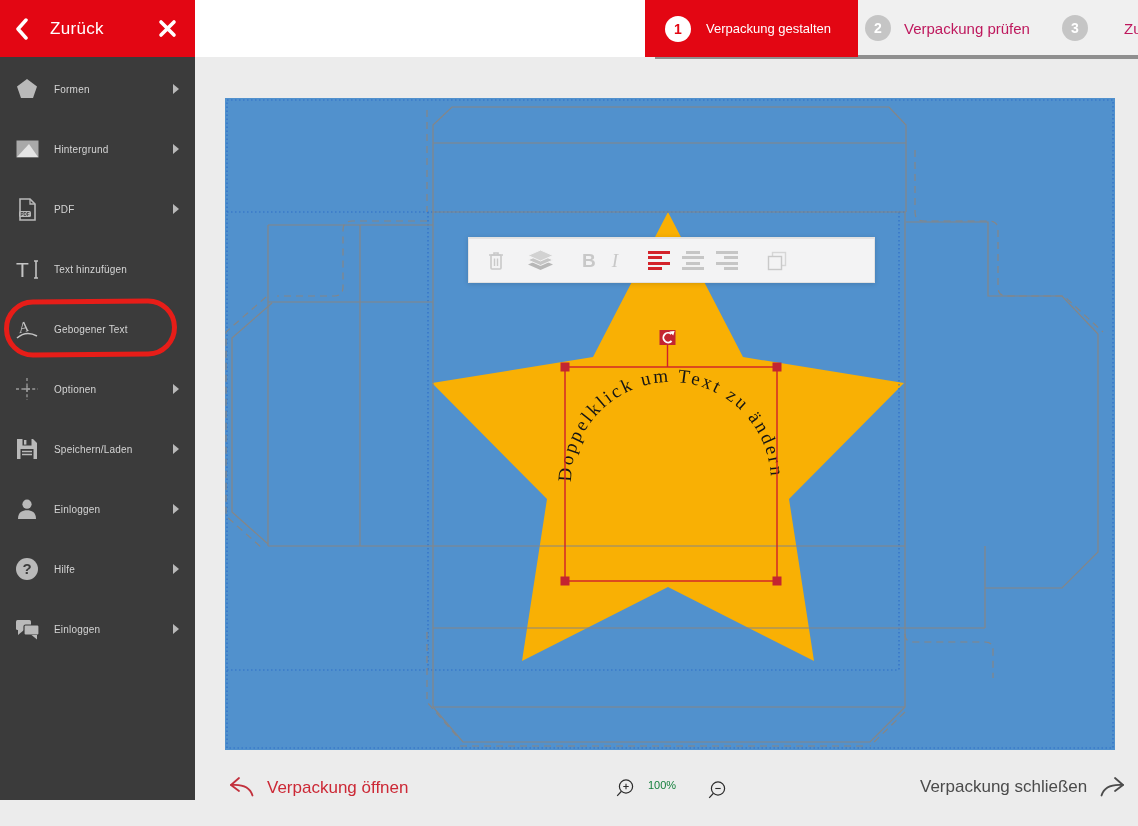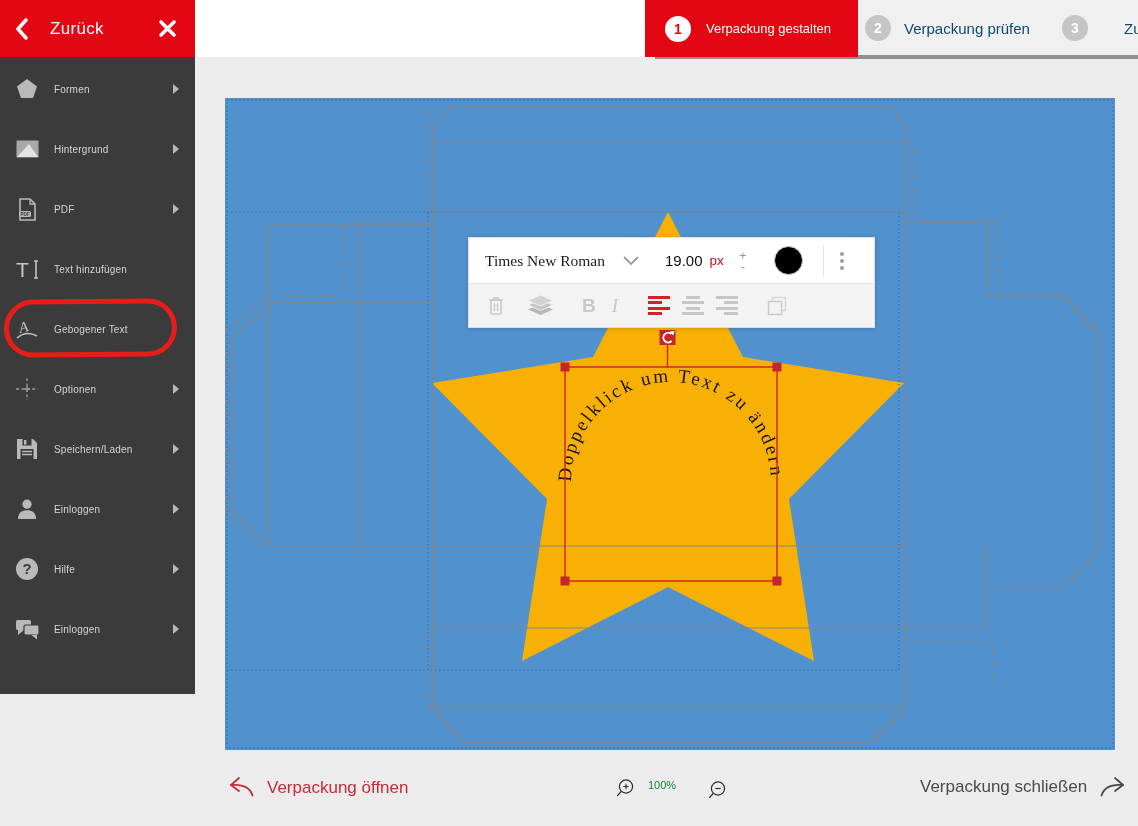--- a/index.html
+++ b/index.html
@@ -1,20 +1,20 @@
 <!DOCTYPE html>
 <html><head>
 <meta charset="utf-8">
 <style>
   * { margin:0; padding:0; box-sizing:border-box; }
   html,body { width:1138px; height:826px; overflow:hidden; background:#ececec;
               font-family:"Liberation Sans", sans-serif; position:relative; }
 
   
-  .sidebar { position:absolute; left:0; top:0; width:195px; height:694px; background:#3b3b3b; z-index:5; }
+  .sidebar { position:absolute; left:0; top:0; width:195px; height:800px; background:#3b3b3b; z-index:5; }
   .side-header { position:absolute; left:0; top:0; width:195px; height:57px; background:#e30613;
                  display:flex; align-items:center; }
   .back-chevron { margin-left:14px; }
   .back-label { color:#fff; font-size:17px; letter-spacing:.3px; margin-left:22px; }
   .close-x { position:absolute; right:18px; top:19px; }
   .side-item { position:absolute; left:0; width:195px; height:44px; display:flex; align-items:center; cursor:pointer; }
   .side-icon { width:54px; display:flex; justify-content:center; align-items:center; }
   .side-label { color:#d4d4d4; font-size:10px; letter-spacing:.2px; flex:1; }
   .side-arrow { width:0; height:0; border-left:6px solid #b9b9b9; border-top:5px solid transparent;
                 border-bottom:5px solid transparent; margin-right:16px; }
@@ -28,21 +28,21 @@
   .step-tab-1 { position:absolute; left:645px; top:0; width:213px; height:57px; background:#e30613;
                 display:flex; align-items:center; z-index:2; cursor:pointer; }
   .steps-gray { position:absolute; left:858px; top:0; width:280px; height:55px; background:#f0f0f0; z-index:2; }
   .step-circle { width:26px; height:26px; border-radius:50%; display:flex; align-items:center;
                  justify-content:center; font-size:14px; font-weight:bold; }
   .step-1-circle { background:#fff; color:#e30613; margin-left:20px; }
   .step-1-label { color:#fff; font-size:13px; margin-left:15px; }
   .step-gray-circle { background:#c5c5c5; color:#fff; position:absolute; top:15px; }
   .step-2-circle { left:7px; }
   .step-3-circle { left:204px; }
-  .step-gray-label { position:absolute; top:20px; color:#0c4a6e; font-size:15px; }
+  .step-gray-label { position:absolute; top:20px; color:#be185d; font-size:15px; }
   .step-2-label { left:46px; }
   .step-3-label { left:266px; }
 
   
   .canvas { position:absolute; left:225px; top:98px; width:890px; height:652px; background:#5191cd; }
   .canvas svg { display:block; }
 
   
   .toolbar { position:absolute; left:468px; top:237px; width:407px; z-index:6;
              border:1px solid #e1e1e1; box-shadow:0 1px 5px rgba(0,0,0,.15); background:#fff; }
@@ -286,39 +286,20 @@
       <polygon points="669.4,331.6 674.6,331 673.2,335.6" fill="#fff"></polygon>
       <rect x="560.5" y="362.5" width="9" height="9" fill="#c32531"></rect>
       <rect x="772.5" y="362.5" width="9" height="9" fill="#c32531"></rect>
       <rect x="560.5" y="576.5" width="9" height="9" fill="#c32531"></rect>
       <rect x="772.5" y="576.5" width="9" height="9" fill="#c32531"></rect>
     </g>
   </svg>
 </div>
 
 <div class="toolbar">
-  <div class="tb-row1">
-    <span class="tb-fontname">Times New Roman</span>
-    <svg class="tb-chevron" width="16" height="9" viewBox="0 0 16 9">
-        <polyline points="1,1 8,8 15,1" fill="none" stroke="#9b9b9b" stroke-width="1.8"></polyline>
-      </svg>
-    <span class="tb-size">19.00</span>
-    <span class="tb-unit">px</span>
-    <span class="tb-stepper">
-      <span class="tb-step-btn">+</span>
-      <span class="tb-step-btn">-</span>
-    </span>
-    <span class="tb-swatch"></span>
-    <span class="tb-divider"></span>
-    <span class="tb-kebab">
-        <i></i>
-        <i></i>
-        <i></i>
-      </span>
-  </div>
   <div class="tb-row2">
     <span class="tb-btn tb-trash">
       <svg width="18" height="21" viewBox="0 0 18 21">
         <path d="M2,5 H16 M7,5 V3 H11 V5" fill="none" stroke="#c9c9c9" stroke-width="1.6"></path>
         <rect x="4" y="5" width="10" height="14" rx="1" fill="none" stroke="#c9c9c9" stroke-width="1.6"></rect>
         <path d="M7.5,8.5 V16 M10.5,8.5 V16" stroke="#c9c9c9" stroke-width="1.4"></path>
       </svg>
     </span>
     <span class="tb-btn tb-layers">
       <svg width="27" height="21" viewBox="0 0 27 21">

